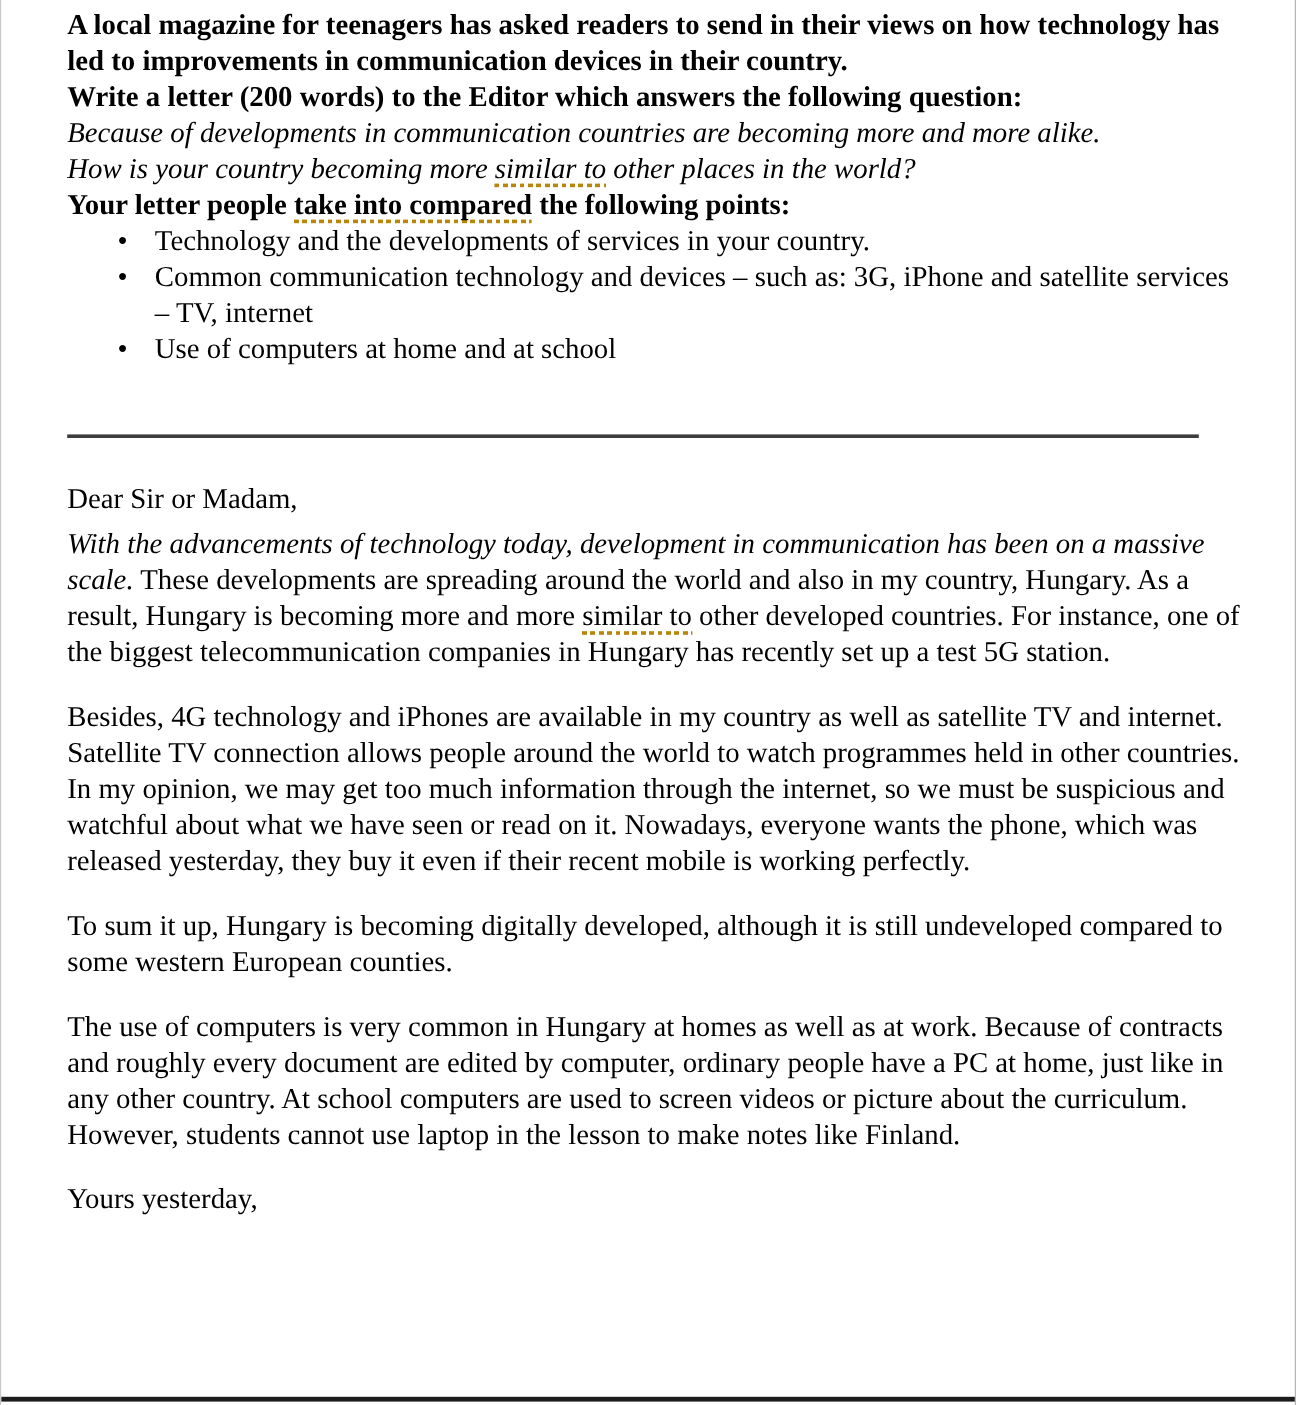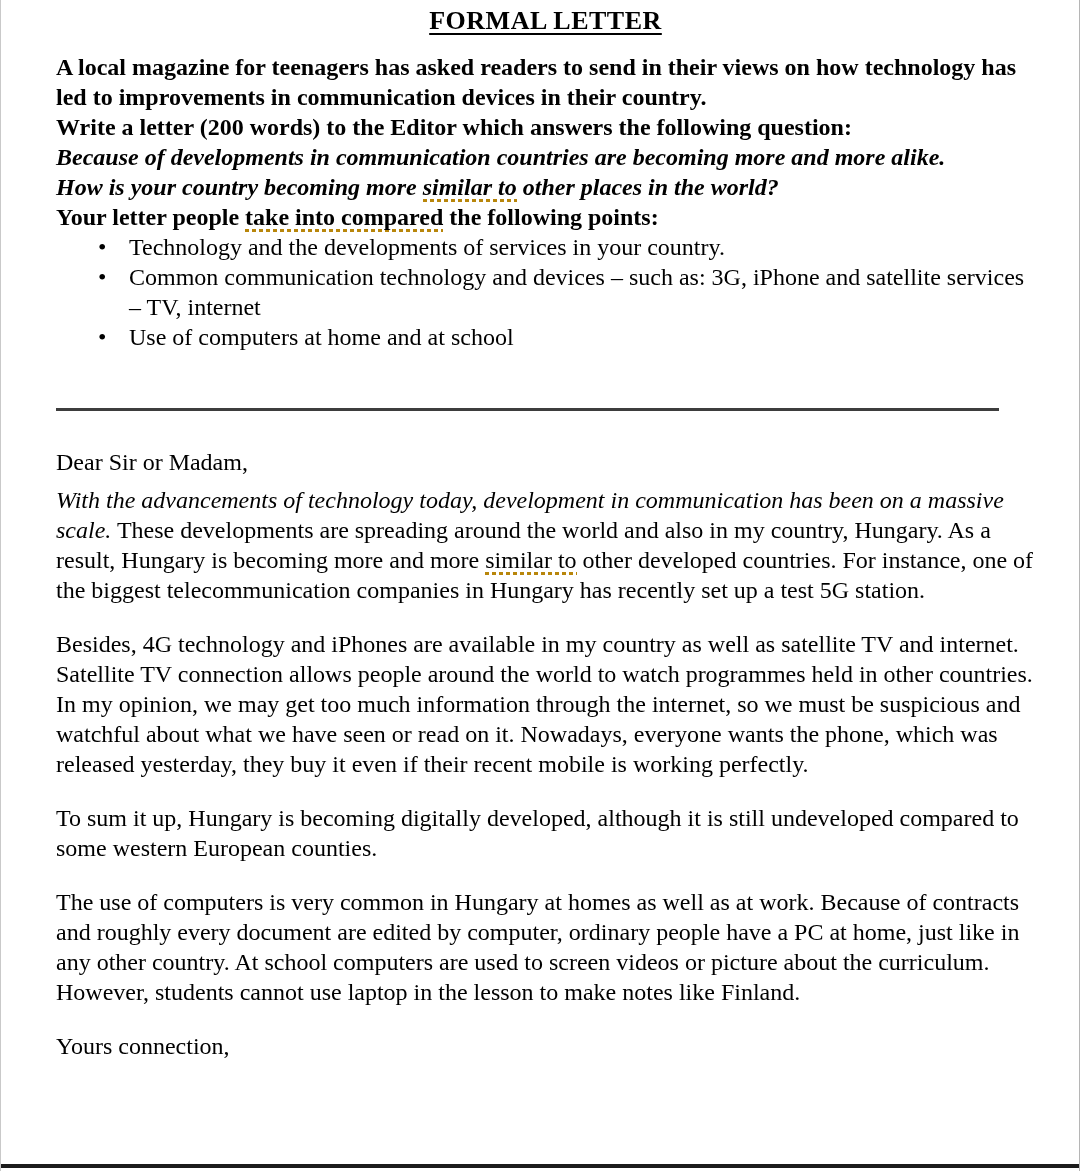--- a/index.html
+++ b/index.html
@@ -29,21 +29,21 @@
     text-align: center;
     font-weight: bold;
     font-size: 26px;
     text-decoration: underline;
     text-underline-offset: 4px;
     margin-bottom: 16px;
     letter-spacing: 0.5px;
   }
 
   .bold   { font-weight: bold; }
-  .bitalic{ font-weight: bold; font-style: italic; }
+  .bitalic{ font-weight: normal; font-style: italic; }
   .italic { font-style: italic; }
 
   
   .gold-dotted {
     background-image: repeating-linear-gradient(to right, var(--gold) 0 4px, transparent 4px 7px);
     background-repeat: no-repeat;
     background-position: left bottom;
     background-size: 100% 3px;
     padding-bottom: 2px;
   }
@@ -80,21 +80,20 @@
     width: 1080px;
     height: 4px;
     background: #1c1c1c;
   }
 </style>
 </head>
 <body>
 
 <div class="doc">
 
-  <div class="doc-title">FORMAL LETTER</div>
 
   <div>
     <p class="bold">A local magazine for teenagers has asked readers to send in their views on how technology has led to improvements in communication devices in their country.</p>
 
     <p class="bold">Write a letter (200 words) to the Editor which answers the following question:</p>
 
     <p class="bitalic">
       <span>Because of developments in communication countries are becoming more and more alike.</span><br>
       <span>How is your country becoming more </span><span class="gold-dotted">similar to</span><span> other places in the world?</span>
     </p>
@@ -118,18 +117,18 @@
     <p>
       <span class="italic">With the advancements of technology today, development in communication has been on a massive scale.</span><span> These developments are spreading around the world and also in my country, Hungary. As a result, Hungary is becoming more and more </span><span class="gold-dotted">similar to</span><span> other developed countries. For instance, one of the biggest telecommunication companies in Hungary has recently set up a test 5G station.</span>
     </p>
 
     <p>Besides, 4G technology and iPhones are available in my country as well as satellite TV and internet. Satellite TV connection allows people around the world to watch programmes held in other countries. In my opinion, we may get too much information through the internet, so we must be suspicious and watchful about what we have seen or read on it. Nowadays, everyone wants the phone, which was released yesterday, they buy it even if their recent mobile is working perfectly.</p>
 
     <p>To sum it up, Hungary is becoming digitally developed, although it is still undeveloped compared to some western European counties.</p>
 
     <p>The use of computers is very common in Hungary at homes as well as at work. Because of contracts and roughly every document are edited by computer, ordinary people have a PC at home, just like in any other country. At school computers are used to screen videos or picture about the curriculum. However, students cannot use laptop in the lesson to make notes like Finland.</p>
 
-    <p class="closing">Yours connection,</p>
+    <p class="closing">Yours yesterday,</p>
   </div>
 
 </div>
 
 <div class="bottom-edge"></div>
 
 </body></html>

